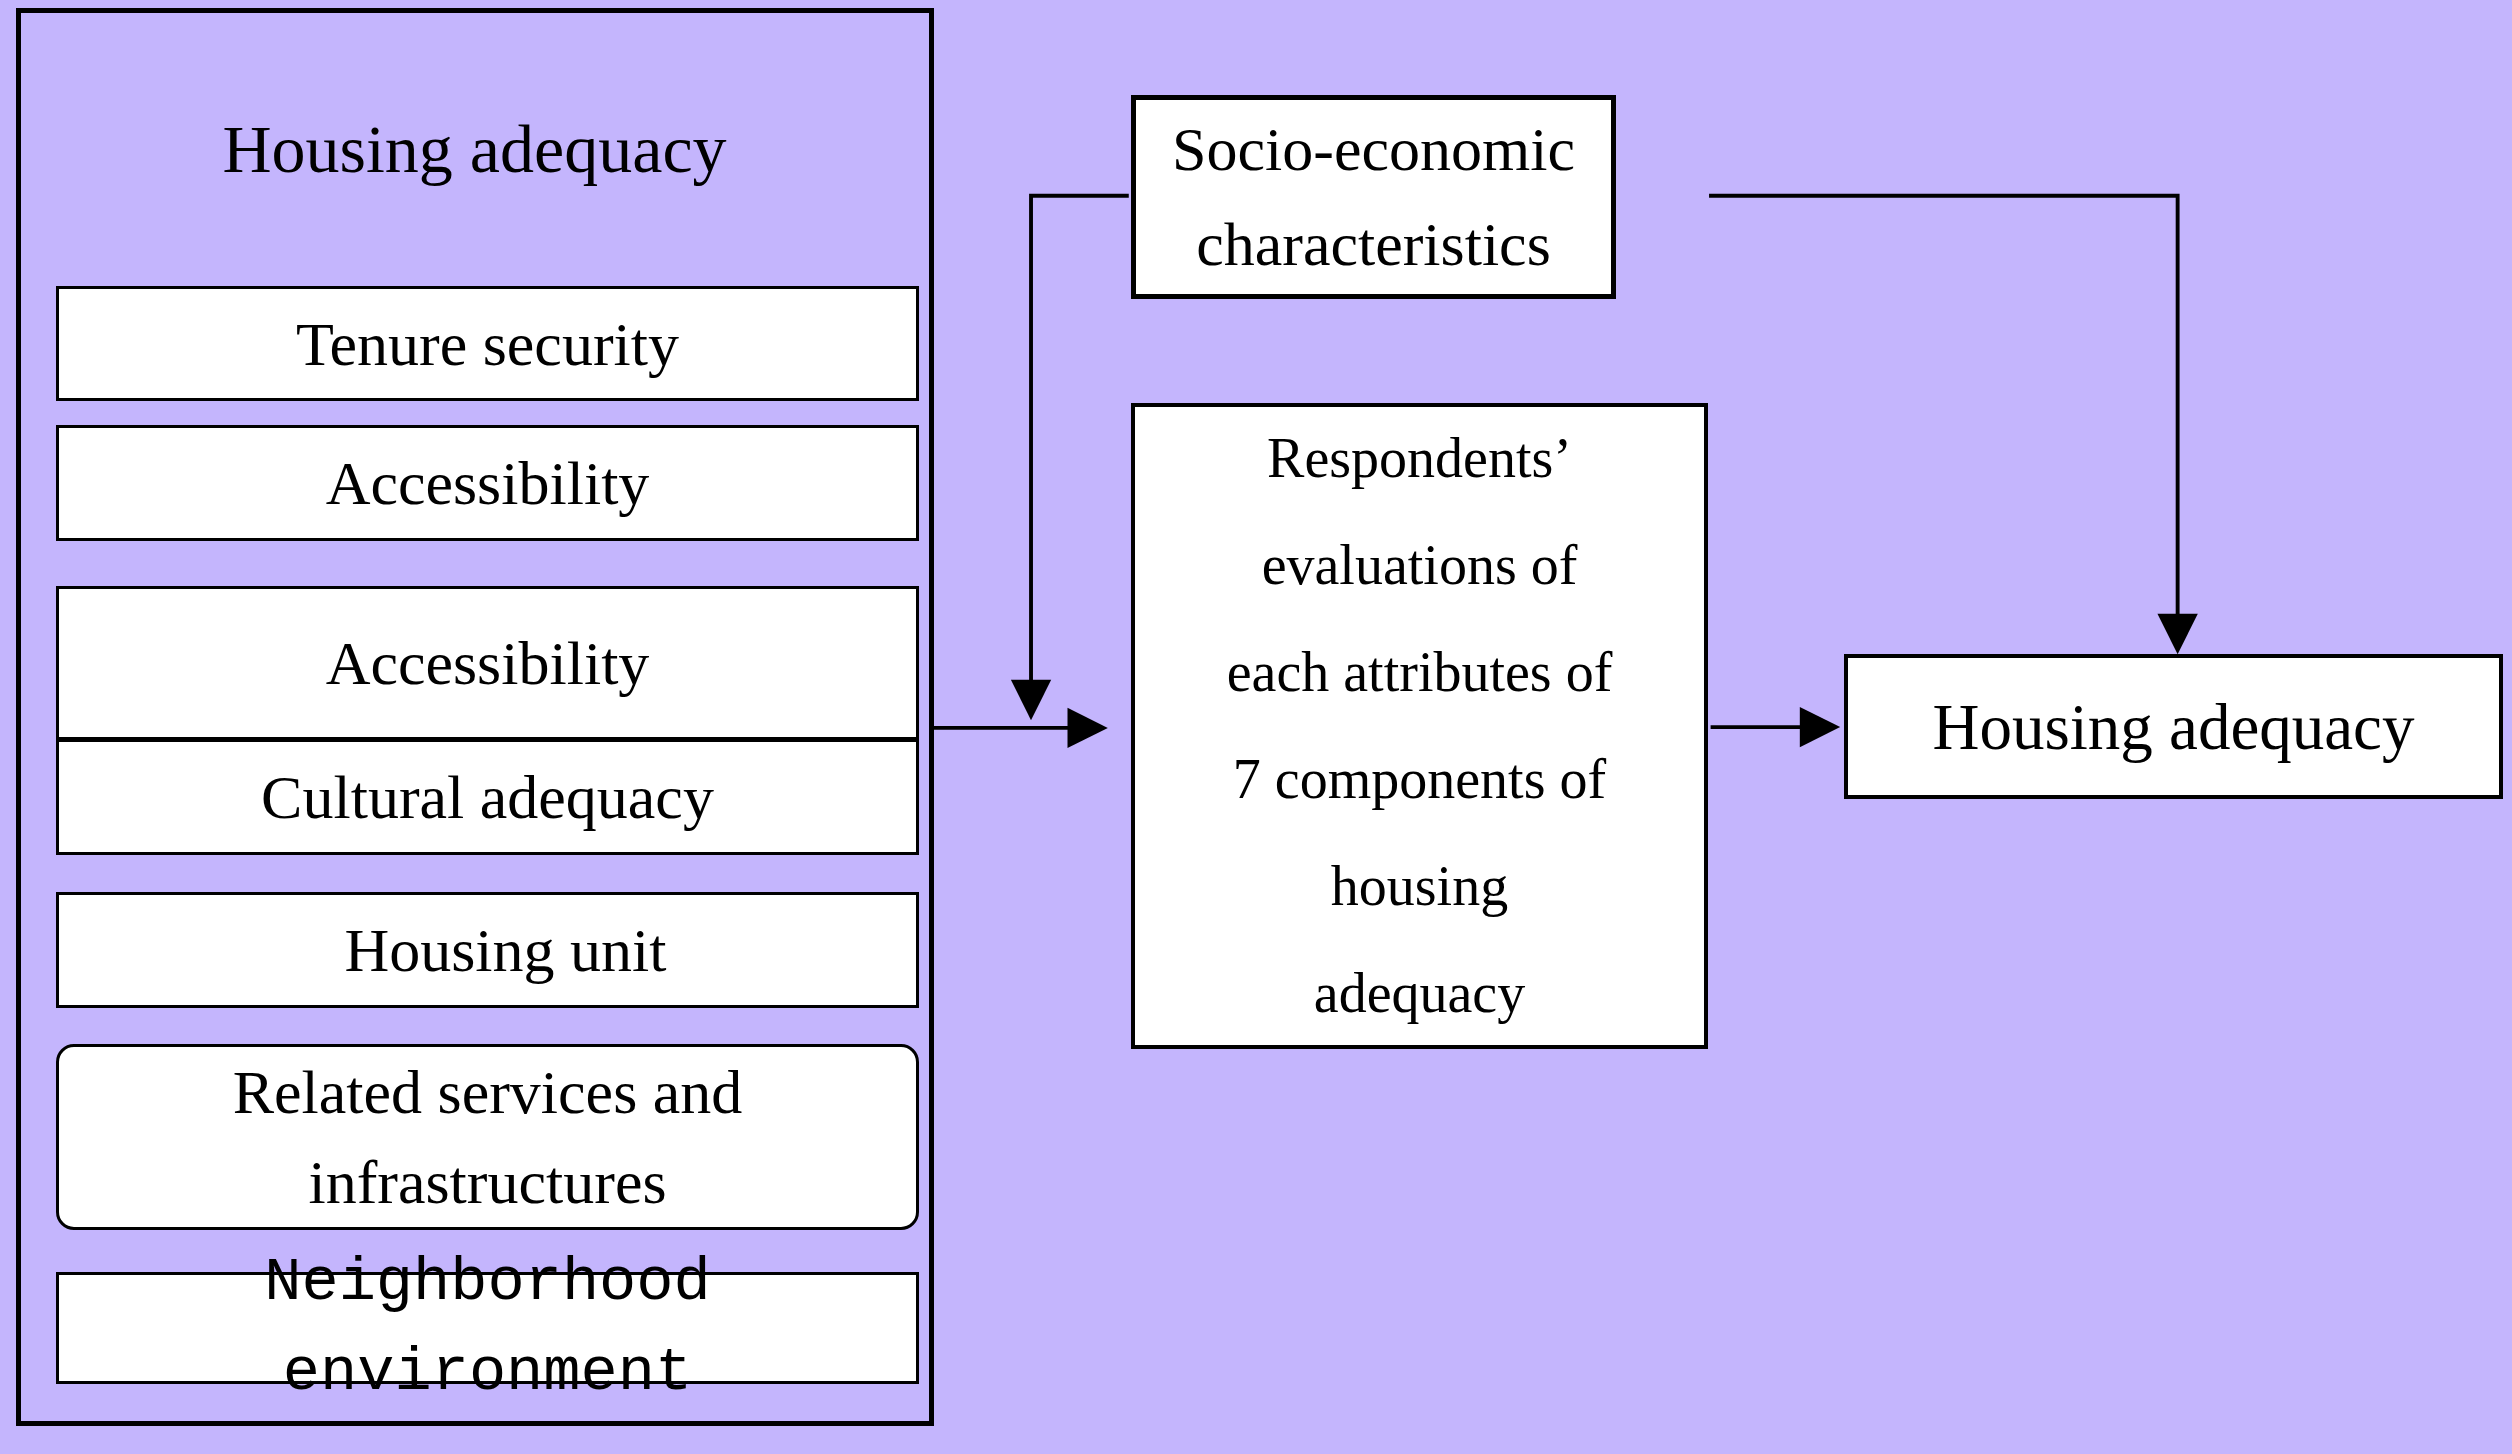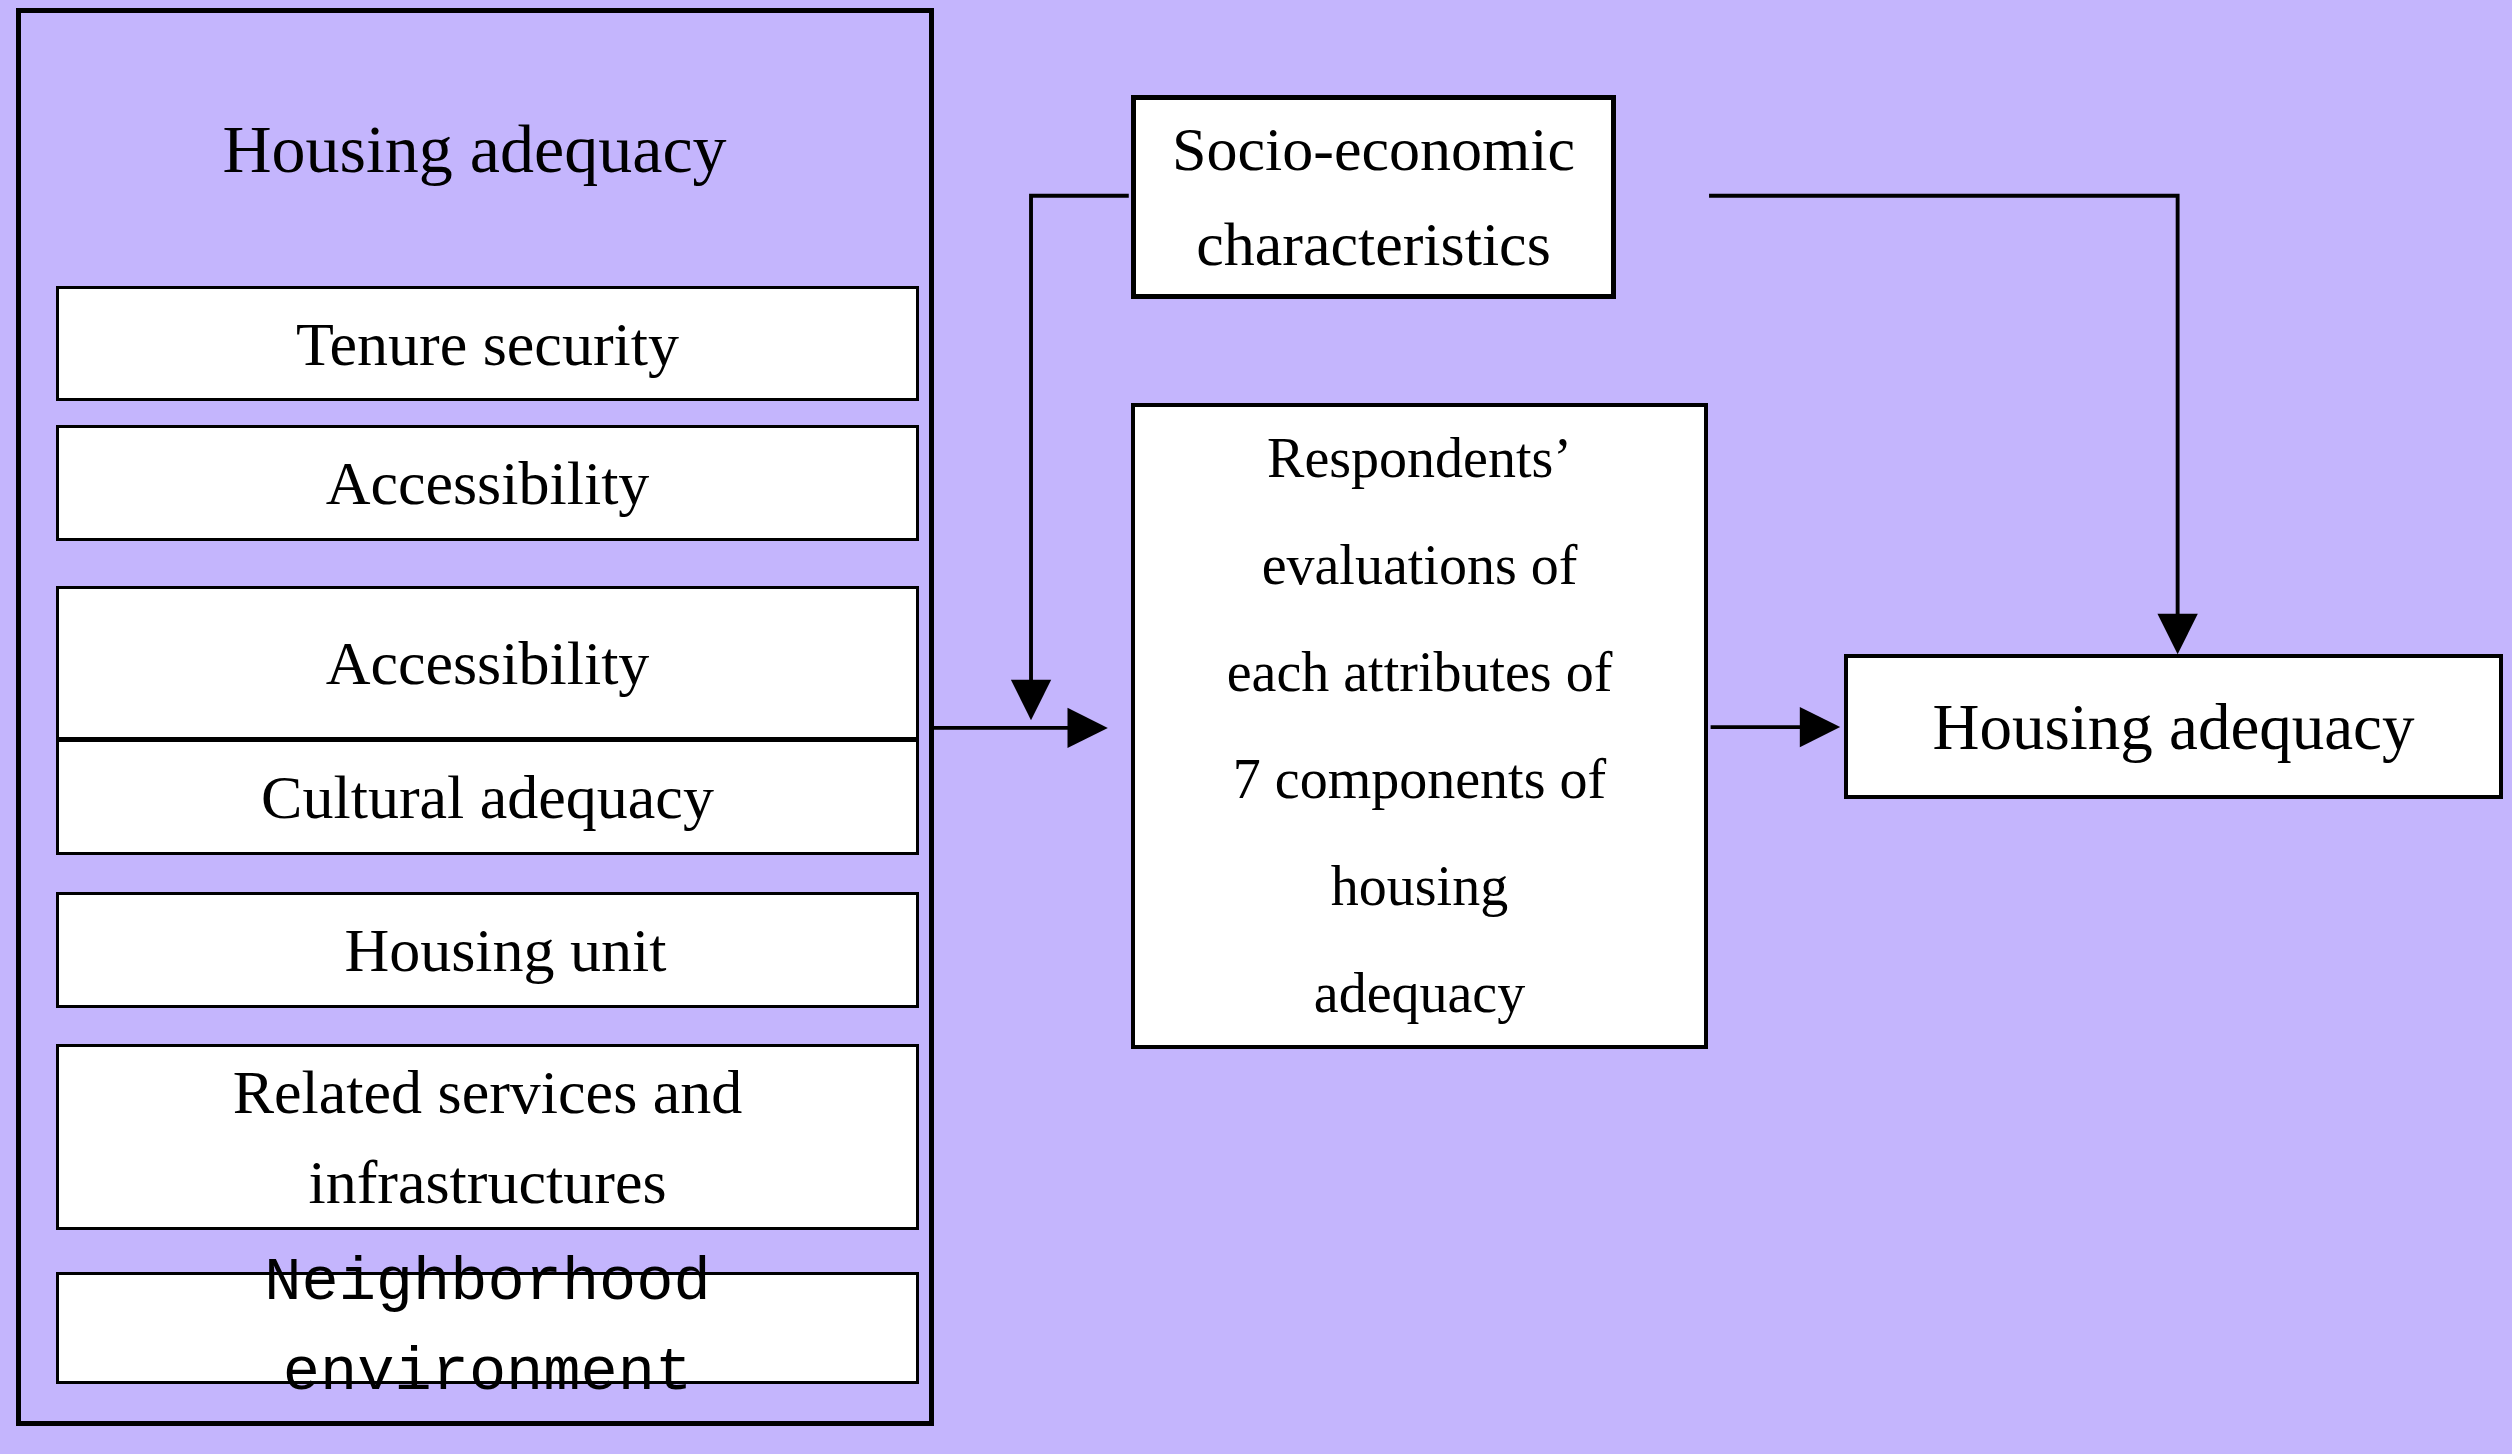--- a/index.html
+++ b/index.html
@@ -43,21 +43,21 @@
     left: 56px; width: 863px;
     border-width: 3.9px;
     font-size: 62px;
     line-height: 90px;
   }
   .comp-1 { top: 286px;  height: 115px; }
   .comp-2 { top: 425px;  height: 116px; }
   .comp-3 { top: 578px;  height: 154px; margin-top: 8px; }
   .comp-4 { top: 739px;  height: 116px; }
   .comp-5 { top: 892px; height: 116px; padding-left: 36px; }
-  .comp-6 { top: 1044px; height: 186px; }
+  .comp-6 { top: 1044px; height: 186px; border-radius: 18px; }
   .comp-7 { top: 1272px; height: 112px; font-family: Liberation Mono, monospace; }
   .moderator-box {
     left: 1131px; top: 95px; width: 485px; height: 204px;
     border-width: 5.4px;
     font-size: 62px;
     line-height: 95px;
   }
   .evaluation-box {
     left: 1131px; top: 403px; width: 577px; height: 646px;
     font-size: 56px;

